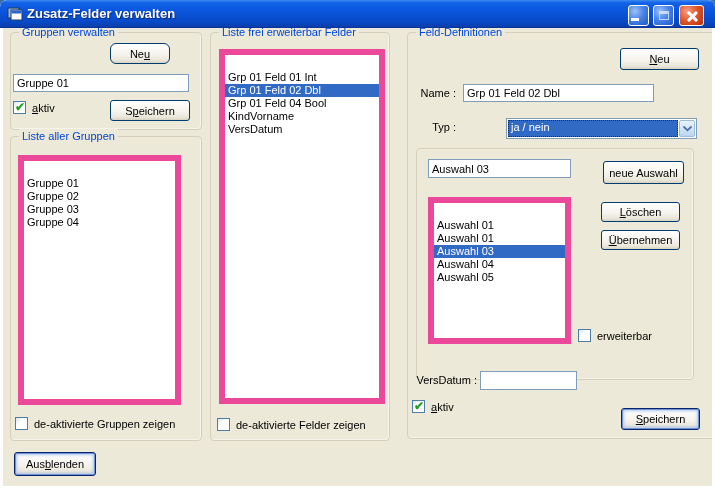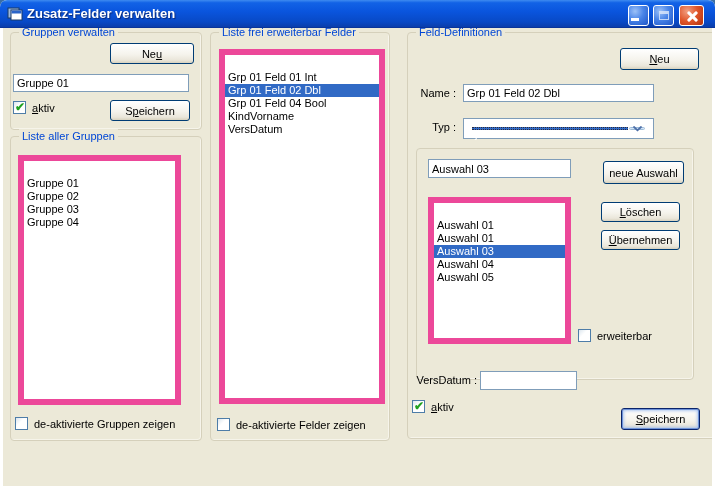--- a/index.html
+++ b/index.html
@@ -49,21 +49,21 @@
 
   .checkbox { position:absolute; display:flex; align-items:center; font-size:11px; color:#000; }
   .cb-box { width:13px; height:13px; background:linear-gradient(135deg,#DCE6EE 0%,#FFFFFF 40%);
     border:1px solid #4E7DA8; margin-right:6px; position:relative; flex:0 0 13px; }
   .cb-box.checked::after { content:"✔"; position:absolute; left:1px; top:-2px;
     color:#21A121; font-size:12px; font-weight:bold; line-height:14px; }
   .cb-label { white-space:pre; }
 
   .lbl { position:absolute; font-size:11px; color:#000; text-align:right; white-space:nowrap; }
 
-  .combo { position:absolute; border:1px solid #7F9DB9; background:#fff; display:flex; padding:8px; }
+  .combo { position:absolute; border:1px solid #7F9DB9; background:#fff; display:flex; padding:1px;margin-left:43px; }
   .combo-sel { flex:1; background:#316AC5; color:#fff; font-size:11px; line-height:15px;
     padding:0 3px; outline:1px dotted #2B2B3F; outline-offset:-1px; white-space:nowrap; }
   .combo-btn { width:16px; margin-left:1px; border:1px solid #9DBBD8; border-radius:2px;
     background:linear-gradient(180deg,#E7F2FC 0%,#CFE3F7 60%,#B8D4F1 100%);
     display:flex; align-items:center; justify-content:center; }
 </style>
 </head>
 <body>
 
 <div class="window">
@@ -86,21 +86,21 @@
     <span class="tbtn close" style="right:11px;">
         <span class="g-x"></span>
       </span>
   </div>
 
   <div class="client">
 
     <div class="groupbox" style="left:7px; top:4px; width:192px; height:98px;">
       <span class="gb-title">Gruppen verwalten</span>
     </div>
-    <button class="btn" style="left:107px; top:15px; width:84px; height:21px;"><span>Ne</span><span class="accel">u</span><span></span></button>
+    <button class="btn" style="left:107px; top:15px; width:60px; height:21px;border-radius:6px;"><span>Ne</span><span class="accel">u</span><span></span></button>
     <input class="tb" style="left: 10px; top: 46px; width: 176px; height: 18px;" value="Gruppe 01">
     <div class="checkbox" style="left:10px; top:73px;">
       <span class="cb-box checked"></span>
       <span class="cb-label"><span></span><span class="accel">a</span><span>ktiv</span></span>
     </div>
     <button class="btn" style="left:107px; top:72px; width:80px; height:21px;"><span>S</span><span class="accel">p</span><span>eichern</span></button>
 
     <div class="groupbox" style="left:7px; top:108px; width:192px; height:305px;">
       <span class="gb-title">Liste aller Gruppen</span>
     </div>
@@ -167,15 +167,16 @@
 
     <span class="lbl" style="left:408px; top:346px; width:66px;">VersDatum :</span>
     <input class="tb" style="left: 477px; top: 343px; width: 97px; height: 19px;" value="">
 
     <div class="checkbox" style="left:409px; top:372px;">
       <span class="cb-box checked"></span>
       <span class="cb-label"><span></span><span class="accel">a</span><span>ktiv</span></span>
     </div>
     <button class="btn default" style="left:618px; top:380px; width:79px; height:22px;"><span></span><span class="accel">S</span><span>peichern</span></button>
 
+    <button class="btn default" style="left:11px; top:424px; width:82px; height:24px;"><span>Aus</span><span class="accel">b</span><span>lenden</span></button>
 
   </div>
 </div>
 
 </body></html>

